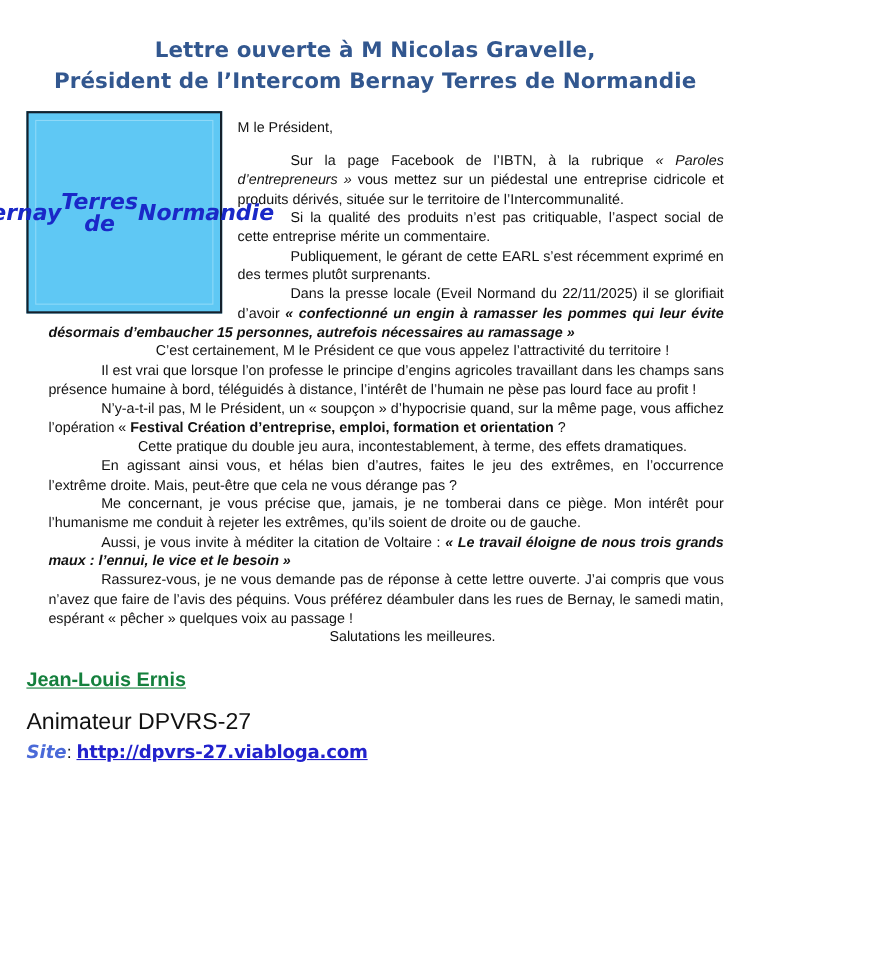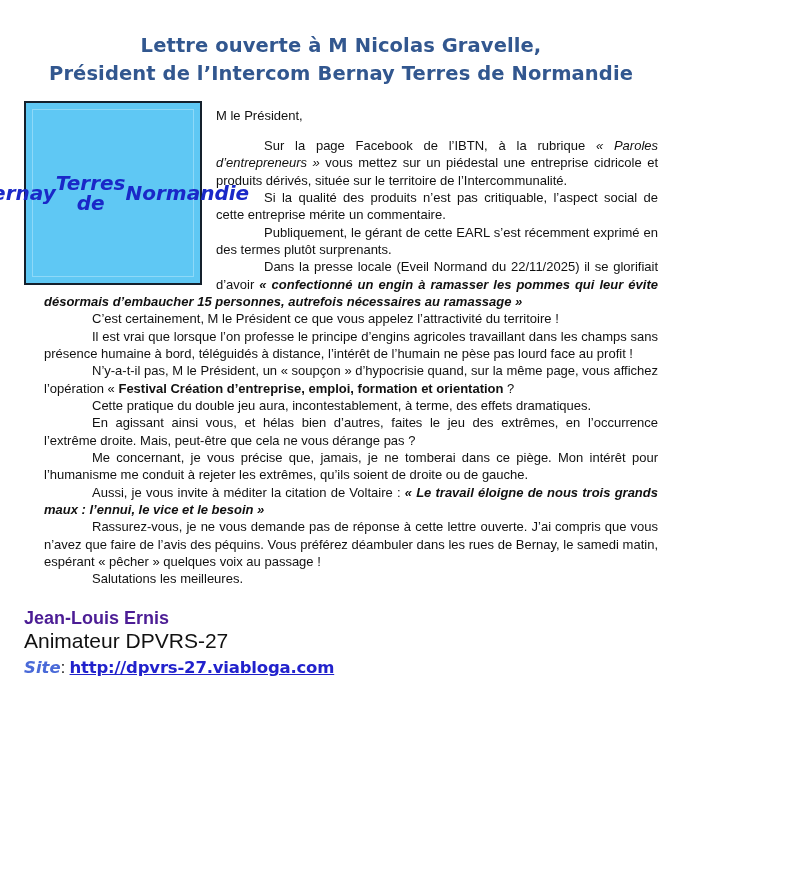--- a/index.html
+++ b/index.html
@@ -96,37 +96,39 @@
   }
   .p-salut {
     text-indent: 0;
     margin-bottom: 13px !important;
   }
   .p-ind {
     text-indent: 48px;
     padding-left: 20px;
   }
   .nojust {
-    text-align: left;
+    text-align: center;
   }
 
   b, .b { font-weight: bold; }
   i, .i { font-style: italic; }
   .bi { font-weight: bold; font-style: italic; }
 
   
   .signature {
     clear: both;
     padding-top: 20px;
   }
   .sign-name {
     font-family: "Liberation Sans", "DejaVu Sans", sans-serif;
     font-weight: bold;
     font-size: 18px;
-    color: #4c1d95;
+    color: #15803d;
+    margin-bottom: 16px;
+    text-decoration: underline;
   }
   .sign-role {
     font-size: 21px;
     color: #111111;
     margin-bottom: 5px;
   }
   .sign-site-row {
     font-size: 16px;
     white-space: nowrap;
   }

